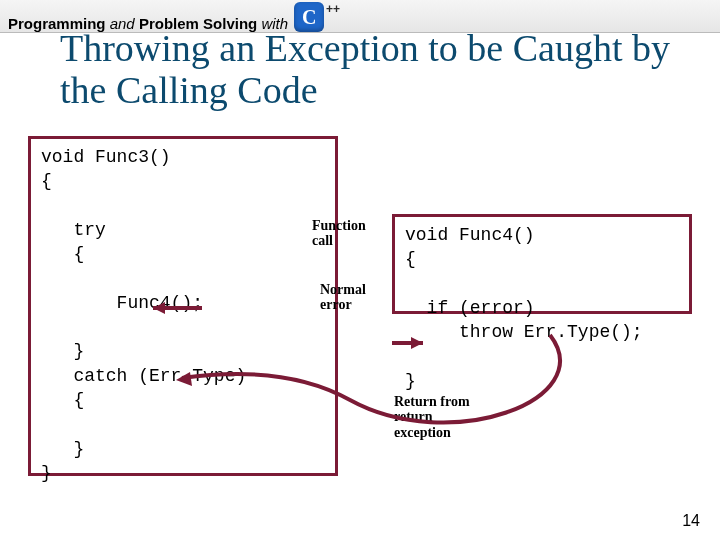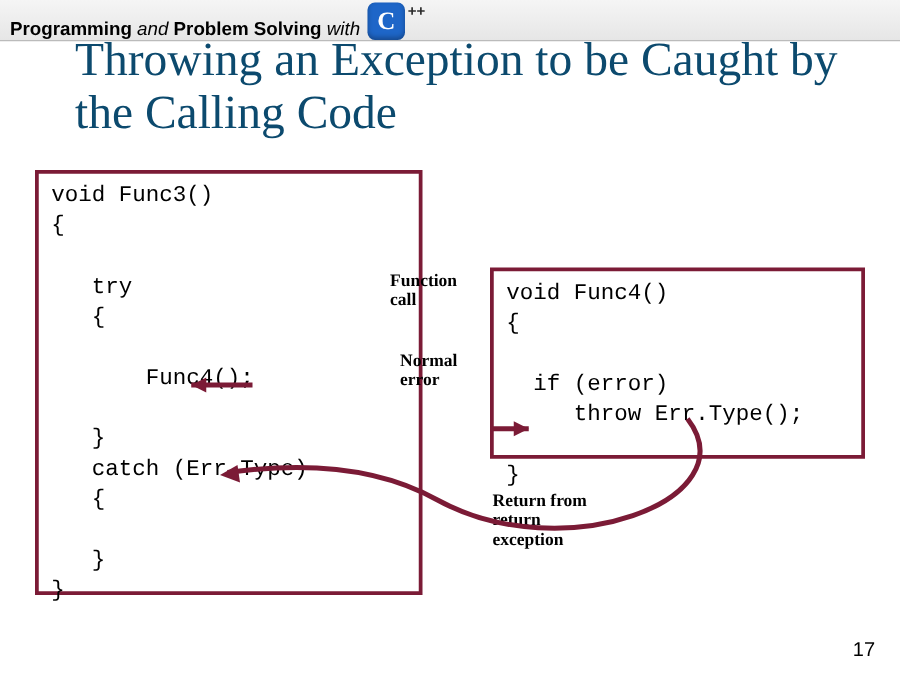--- a/index.html
+++ b/index.html
@@ -81,21 +81,21 @@
     top: 136px;
     left: 28px;
     width: 310px;
     height: 340px;
     padding: 6px 10px;
   }
   .code-right {
     top: 214px;
     left: 392px;
     width: 300px;
-    height: 153px;
+    height: 100px;
     padding: 6px 10px;
   }
   .label {
     position: absolute;
     font-family: "Times New Roman", serif;
     font-size: 14px;
     font-weight: bold;
     color: #000;
     line-height: 1.1;
   }
@@ -173,13 +173,13 @@
   <line class="stroke" x1="202" y1="308" x2="153" y2="308"></line>
   <polygon class="arrowhead" points="153,308 165,302 165,314"></polygon>
 
   <line class="stroke" x1="392" y1="343" x2="423" y2="343"></line>
   <polygon class="arrowhead" points="423,343 411,337 411,349"></polygon>
 
   <path class="stroke" d="M 550 335 C 600 400, 450 455, 350 400 C 300 372, 240 370, 182 378"></path>
   <polygon class="arrowhead" points="176,380 190,372 192,386"></polygon>
 </svg>
 
-<div class="slide-num">17</div>
+<div class="slide-num">14</div>
 
 </body></html>

